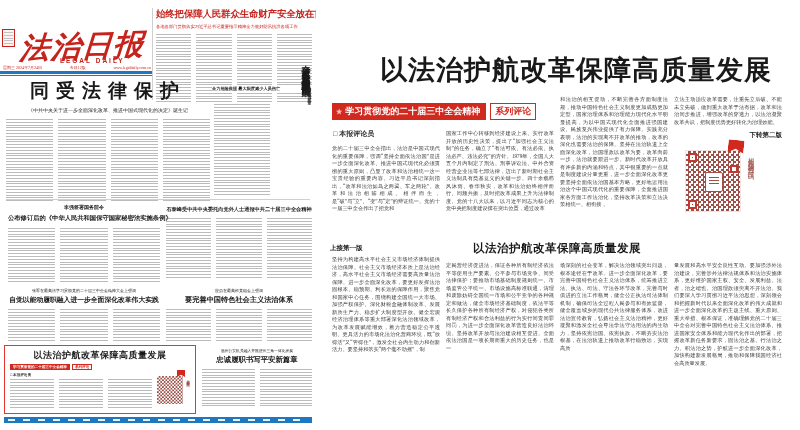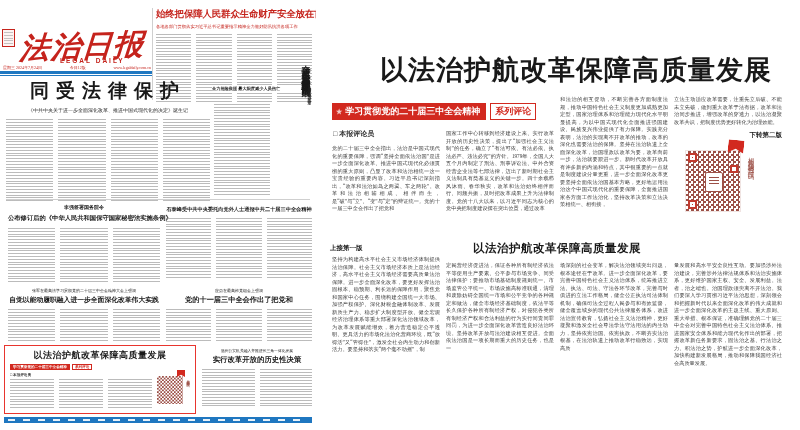--- a/index.html
+++ b/index.html
@@ -105,21 +105,21 @@
     <div class="hd" style="font-size:6.8px;text-align:center;margin-top:2px;white-space:nowrap">自觉以能动履职融入进一步全面深化改革伟大实践</div>
     <div class="cols" style="margin-top:4px;height:32px">
       <div class="tx"></div>
         <div class="tx"></div>
         <div class="tx"></div>
     </div>
   </div>
 
   <div class="abs" style="left:166px;top:288px;width:146px;height:54px">
     <div class="kick" style="font-size:4px;text-align:center">应勇在最高检党组会上强调</div>
-    <div class="hd" style="font-size:7.2px;text-align:center;margin-top:2px;white-space:nowrap">党的十一届三中全会作出了把党和</div>
+    <div class="hd" style="font-size:7.2px;text-align:center;margin-top:2px;white-space:nowrap">要完善中国特色社会主义法治体系</div>
     <div class="cols" style="margin-top:4px;height:32px">
       <div class="tx"></div>
         <div class="tx"></div>
         <div class="tx"></div>
     </div>
   </div>
 
   <div class="abs" style="left:4px;top:345px;width:192px;height:69px;border:1.6px solid #e8352e;box-sizing:border-box;background:#fff">
     <div class="hd" style="font-size:9px;text-align:center;margin-top:3px;letter-spacing:.5px;white-space:nowrap">以法治护航改革保障高质量发展</div>
     <div class="abs" style="left:5px;top:18px;display:flex;align-items:center">
@@ -133,21 +133,21 @@
         <div class="tx"></div>
     </div>
     <div class="qr-s" style="left:152px;top:30px;width:26px;height:28px">
       <div class="ribbon" style="right:-2px;top:-6px;width:8px;height:7px"></div>
     </div>
     <div class="abs vtext" style="left:181px;top:31px;font-size:3.2px;color:#9c5047;letter-spacing:.5px;height:30px">相关视频请扫二维码</div>
   </div>
 
   <div class="abs" style="left:202px;top:348px;width:110px;height:64px">
     <div class="kick" style="font-size:3.8px;text-align:center">温州公安机关融入并推进长三角一体化发展</div>
-    <div class="hd" style="font-size:7.4px;text-align:center;margin-top:2px;white-space:nowrap">实行改革开放的历史性决策</div>
+    <div class="hd" style="font-size:7.4px;text-align:center;margin-top:2px;white-space:nowrap">忠诚履职书写平安新篇章</div>
     <div class="cols" style="margin-top:4px;height:38px">
       <div class="tx"></div>
         <div class="tx"></div>
     </div>
   </div>
 
   <div class="abs rule-b" style="left:4px;top:417px;width:308px;height:6px">
     <div style="position:absolute;left:4px;top:2px;right:4px;height:2px;
                 background:repeating-linear-gradient(90deg,rgba(255,255,255,.9) 0 7px,transparent 7px 15px)"></div>
   </div>

